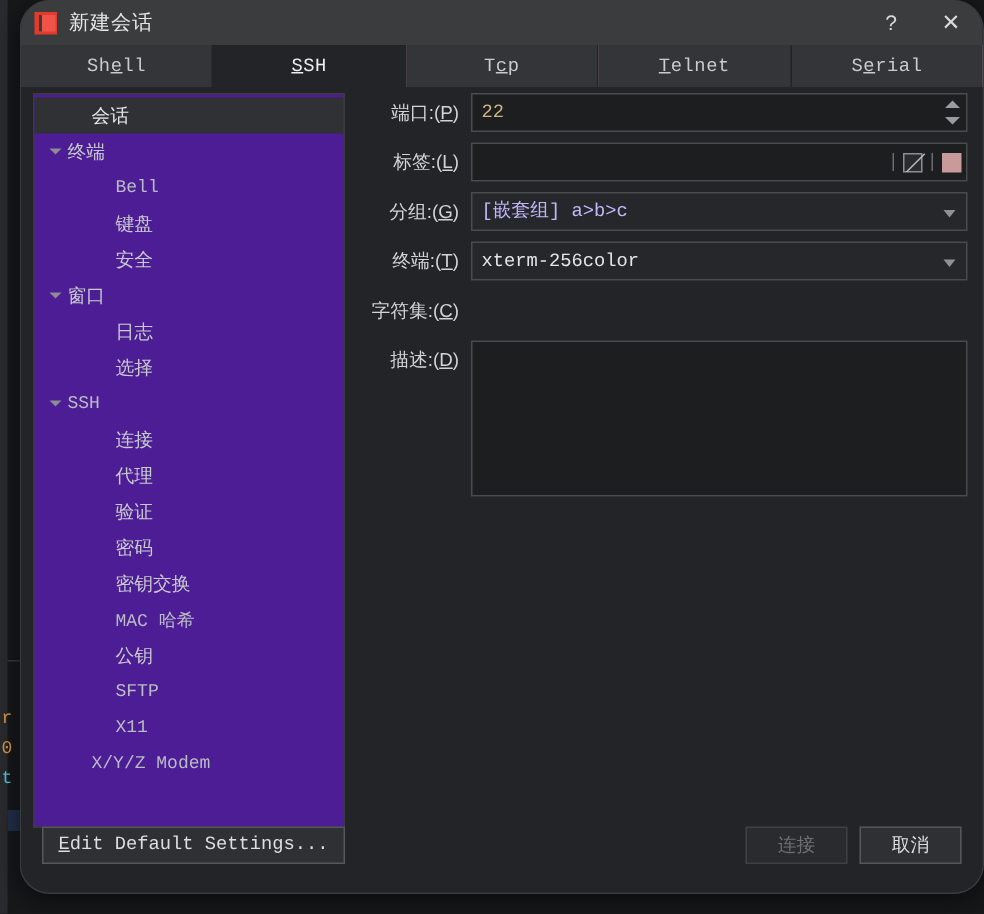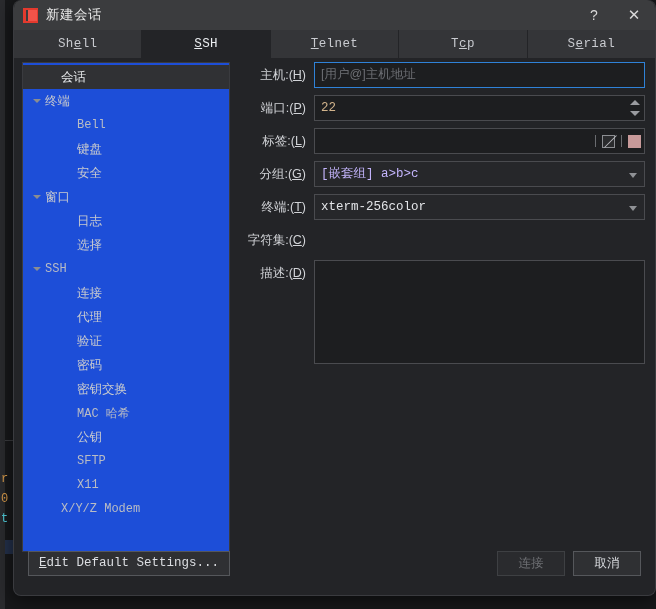--- a/index.html
+++ b/index.html
@@ -39,21 +39,21 @@
     left: 5px; top: 540px; width: 12px; height: 14px;
     background: #23304a;
   }
 
   
   .dialog {
     position: absolute;
     left: 13px; top: 0px;
     width: 643px; height: 596px;
     background: #232427;
-    border-radius: 8px;
+    border-radius: 20px;
     border: 1px solid #3a3b3f;
     border-top: none;
     box-shadow: 0 4px 18px rgba(0,0,0,.55);
     overflow: hidden;
   }
   .titlebar {
     height: 30px;
     background: #3b3c3e;
     display: flex; align-items: center;
     border-top-left-radius: 8px;
@@ -122,21 +122,21 @@
     position: relative;
     height: 528px;
     background: #232427;
   }
 
   
   .tree {
     position: absolute;
     left: 8px; top: 4px;
     width: 208px; height: 490px;
-    background: #1d4ed8;
+    background: #4c1d95;
     border: 1px solid #3a3b3f;
     overflow: hidden;
     padding-top: 2px;
   }
   .tree-row {
     height: 24px;
     display: flex; align-items: center;
     font-size: 12.5px;
     color: #c8cace;
     cursor: default;
@@ -330,24 +330,24 @@
   </div>
 
   <div class="tabbar" id="tabbar">
       <div class="tab">
         <span>Sh<u>e</u>ll</span>
       </div>
       <div class="tab active">
         <span><u>S</u>SH</span>
       </div>
       <div class="tab">
+        <span>T<u>c</u>p</span>
+      </div>
+      <div class="tab">
         <span><u>T</u>elnet</span>
-      </div>
-      <div class="tab">
-        <span>T<u>c</u>p</span>
       </div>
       <div class="tab">
         <span>S<u>e</u>rial</span>
       </div>
     </div>
 
   <div class="dlg-body">
 
     <div class="tree" id="tree">
         <div class="tree-row selected">
@@ -429,28 +429,20 @@
           <span class="tree-label mono">X11</span>
         </div>
         <div class="tree-row">
           <div class="tw" style="margin-left: 22px;"></div>
           <span class="tree-label mono">X/Y/Z Modem</span>
         </div>
       </div>
 
     <div class="form">
 
-      <div class="frow">
-        <div class="flabel">
-          <span>主机:(</span><u>H</u><span>)</span>
-        </div>
-        <div class="fctl">
-          <input class="inp focused" type="text" placeholder="[用户@]主机地址" style="">
-        </div>
-      </div>
 
       <div class="frow">
         <div class="flabel">
           <span>端口:(</span><u>P</u><span>)</span>
         </div>
         <div class="fctl">
           <input class="inp num" type="text" value="22" style="">
           <div class="spin-btns">
             <div class="spin-up"></div>
             <div class="spin-dn"></div>

